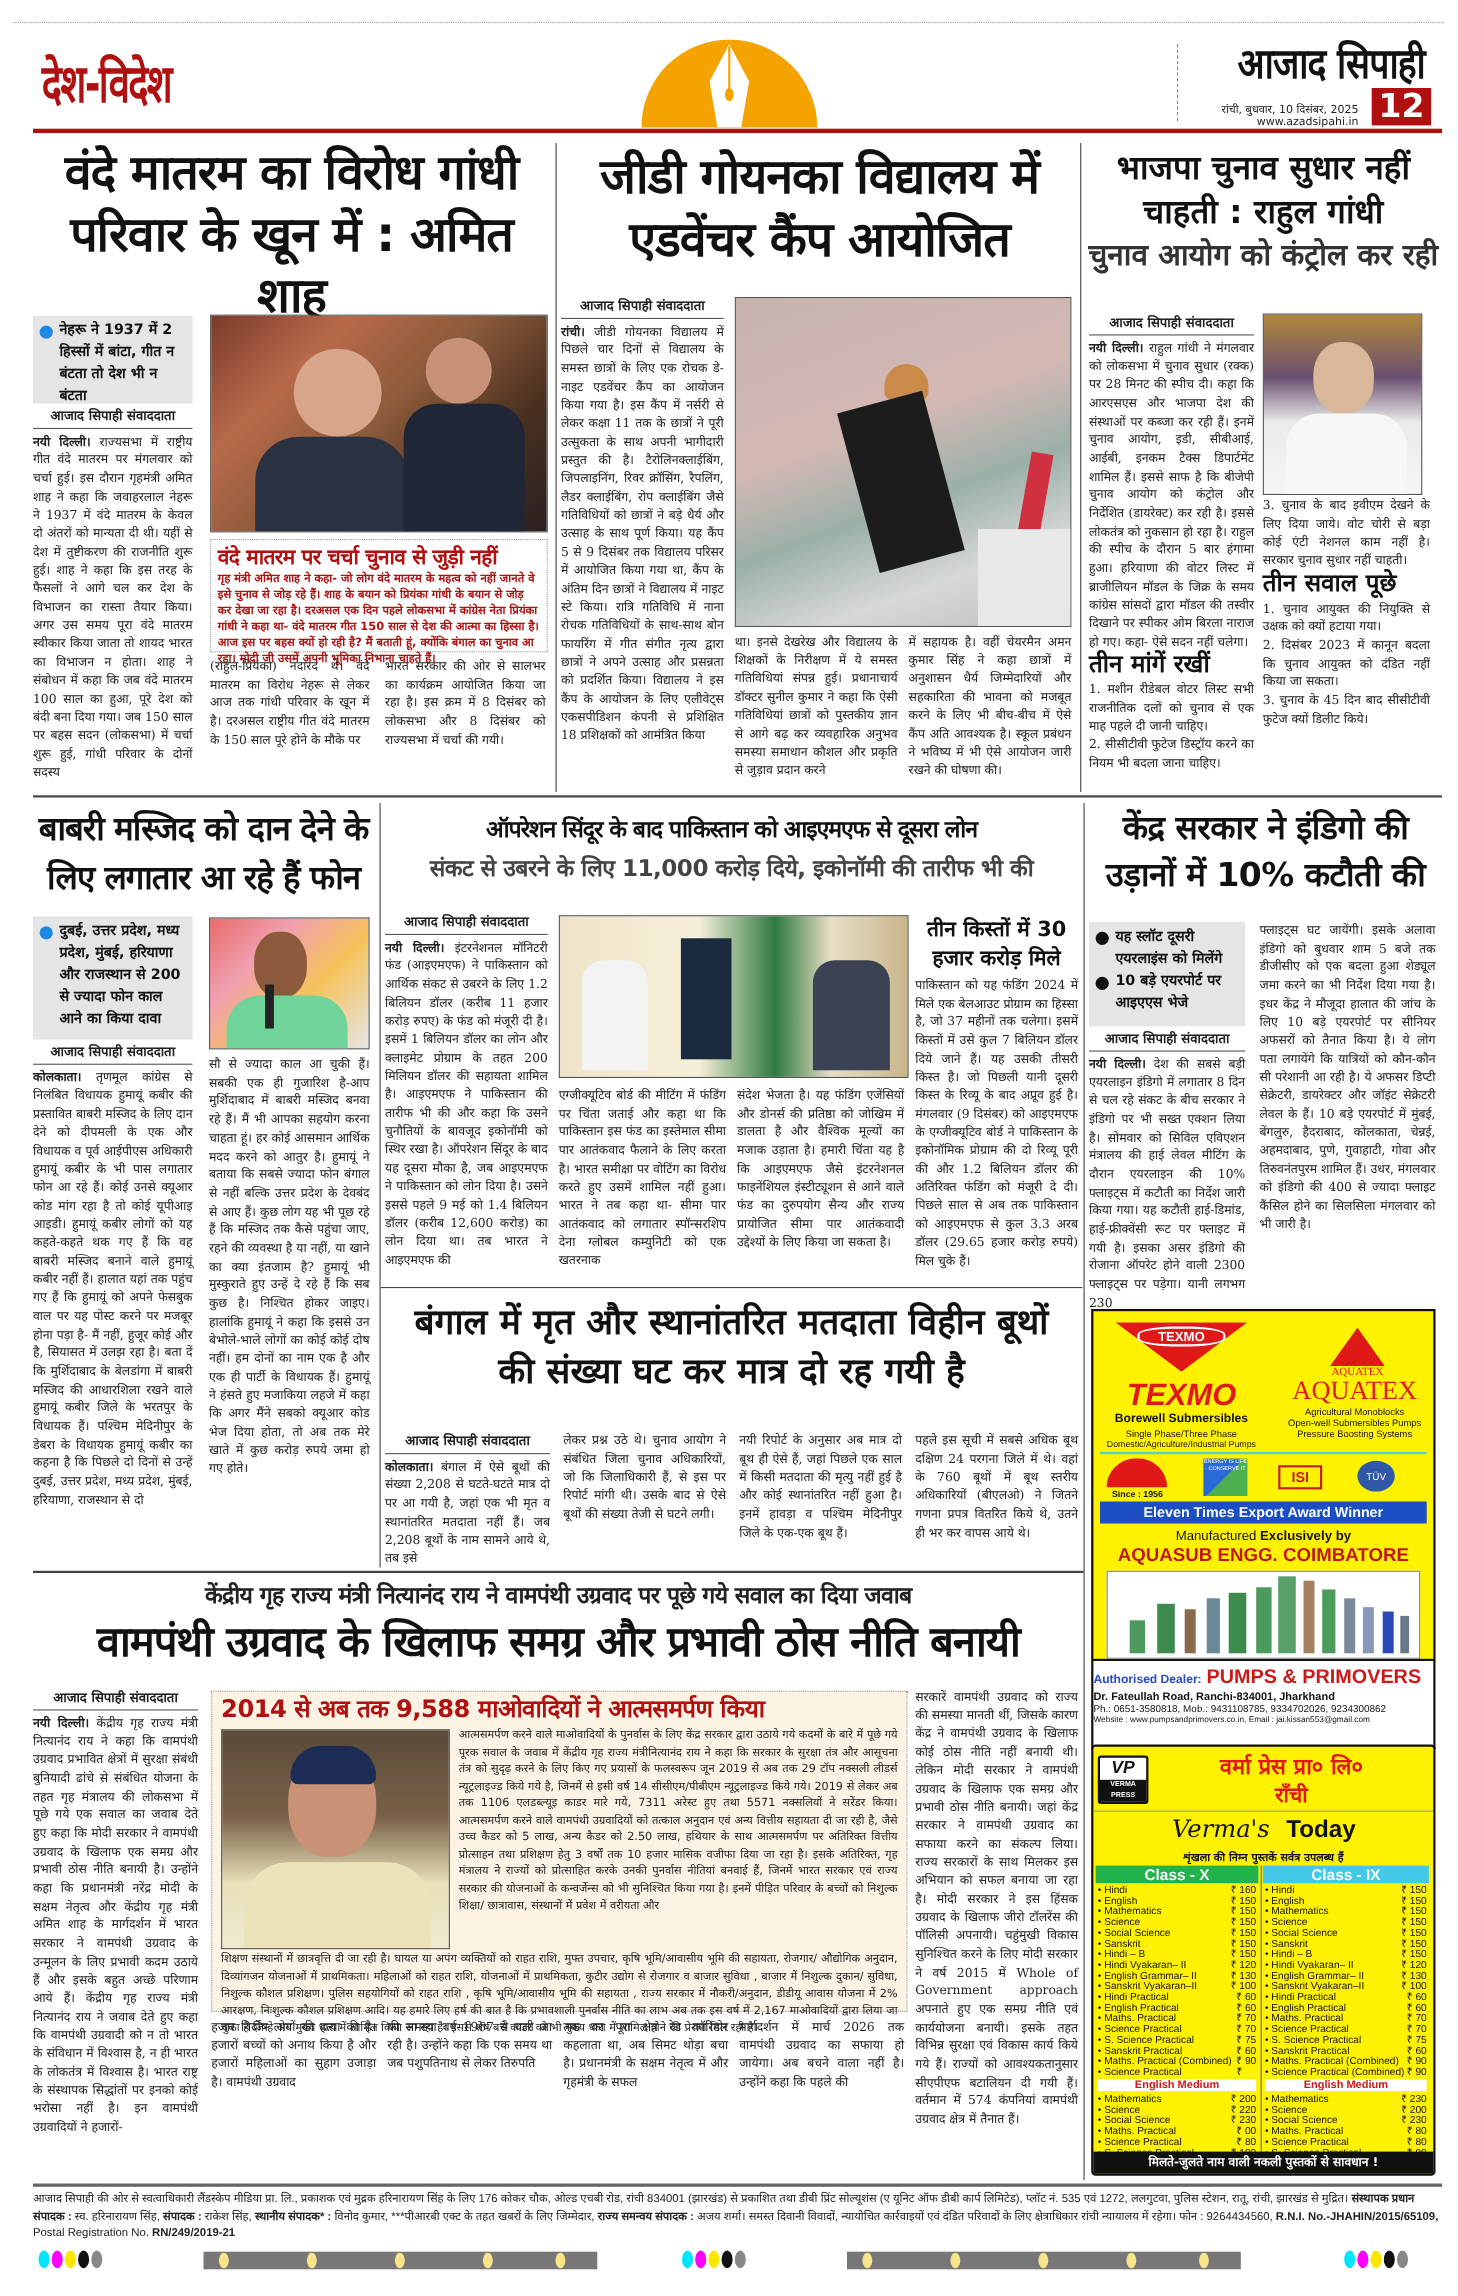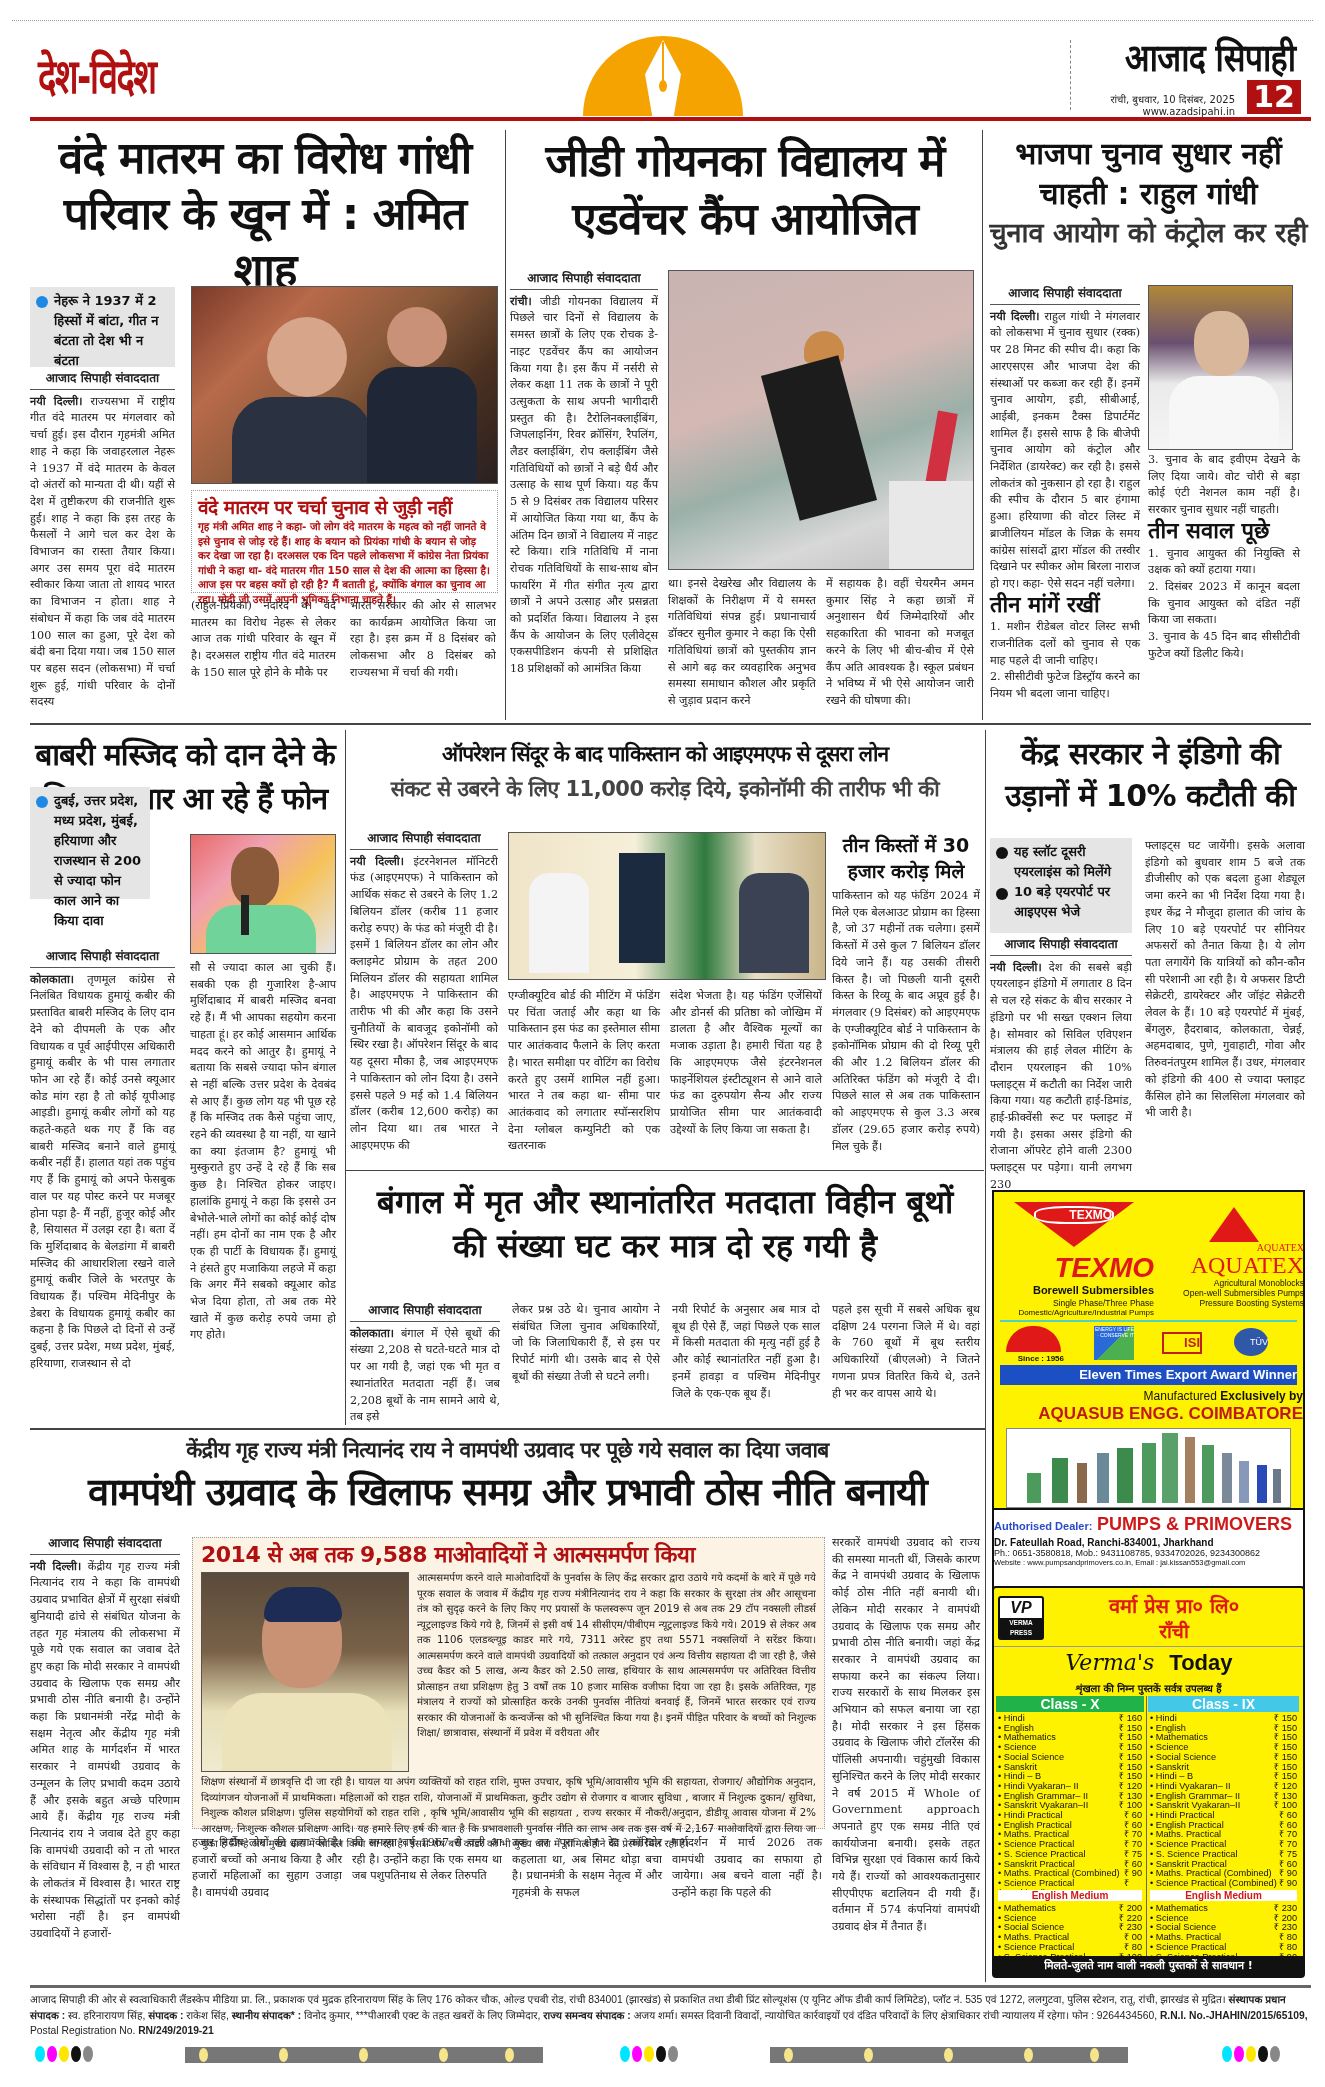--- a/index.html
+++ b/index.html
@@ -26,21 +26,21 @@
 .col b{font-family:"DejaVu Sans",sans-serif}
 .byline{font-family:"DejaVu Serif",serif;font-size:12px;font-weight:bold;text-align:center;border-bottom:1px solid #555;padding-bottom:2px;margin-bottom:4px}
 .highlight-box{position:absolute;background:#e5e5e5;font-family:"DejaVu Sans",sans-serif;font-weight:bold;font-size:14.5px;line-height:21px;padding:6px 8px 6px 30px}
 .bullet-blue{position:absolute;left:8px;width:12px;height:12px;border-radius:50%;background:#1e88e5}
 .bullet-black{position:absolute;left:8px;width:12px;height:12px;border-radius:50%;background:#111}
 .photo{position:absolute;overflow:hidden;border:1px solid #555}
 .subhd{font-family:"DejaVu Sans",sans-serif;font-weight:bold;font-size:22px;color:#111;margin:4px 0 6px}
 .caption-red{font-family:"DejaVu Sans",sans-serif;font-weight:bold;color:#b01010;font-size:19px;line-height:24px;letter-spacing:-.5px}
 .pullbox{position:absolute;background:#fdf3e4;border:1px dotted #999}
 .ad-texmo{position:absolute;left:992px;top:1190px;width:313px;height:320px;background:#fff200;border:2px solid #111}
-.ad-texmo .row{position:absolute;text-align:right}
+.ad-texmo .row{position:absolute;text-align:center}
 .ad-dealer{position:absolute;left:992px;top:1510px;width:313px;height:80px;background:#fff;border:2px solid #111;border-top:none;text-align:left}
 .ad-verma{position:absolute;left:992px;top:1586px;width:313px;height:392px;background:#fff200;border:2px solid #111;border-radius:4px}
 .bk-table{position:absolute;font-family:Liberation Sans, sans-serif;font-size:9.2px;line-height:9.7px;color:#111}
 .bk-table .r{display:flex;justify-content:space-between}
 .footer{position:absolute;left:30px;right:14px;top:1985px;font-family:"Liberation Sans",sans-serif;font-size:10.3px;line-height:15.5px;color:#222;border-top:3px solid #666;padding-top:4px}
 .reg{position:absolute;top:2046px;height:18px}
 .dot{display:inline-block;width:10px;height:16px;border-radius:50%;margin-right:2px}
 .bar{position:absolute;top:2047px;height:16px;background:#777}
 .bar i{position:absolute;top:1px;width:9px;height:14px;border-radius:50%;background:#f8e58a}
 </style>
@@ -140,21 +140,21 @@
   <div>1. चुनाव आयुक्त की नियुक्ति से उक्षक को क्यों हटाया गया।</div>
   <div>2. दिसंबर 2023 में कानून बदला कि चुनाव आयुक्त को दंडित नहीं किया जा सकता।</div>
   <div>3. चुनाव के 45 दिन बाद सीसीटीवी फुटेज क्यों डिलीट किये।</div>
 </div>
 
 <div class="hline" style="left:30px;top:723px;width:1281px"></div>
 
 <div class="abs" style="left:30px;top:733px;width:310px">
   <h1 style="font-size:30px;line-height:44px;letter-spacing:-1px">बाबरी मस्जिद को दान देने के लिए लगातार आ रहे हैं फोन</h1>
 </div>
-<div class="highlight-box" style="left:30px;top:787px;width:120px;height:112px;font-size:13px;line-height:20px;padding:4px 4px 19px 24px">
+<div class="highlight-box" style="left:30px;top:833px;width:145px;height:112px;font-size:13px;line-height:20px;padding:4px 4px 19px 24px">
   <span class="bullet-blue" style="top:9px;left:6px"></span>
   <span>दुबई, उत्तर प्रदेश, मध्य प्रदेश, मुंबई, हरियाणा और राजस्थान से 200 से ज्यादा फोन काल आने का किया दावा</span>
 </div>
 <div class="col" style="left:30px;top:948px;width:145px;height:475px">
   <div class="byline">आजाद सिपाही संवाददाता</div>
   <b>कोलकाता।</b>
   <span>तृणमूल कांग्रेस से निलंबित विधायक हुमायूं कबीर की प्रस्तावित बाबरी मस्जिद के लिए दान देने को दीपमली के एक और विधायक व पूर्व आईपीएस अधिकारी हुमायूं कबीर के भी पास लगातार फोन आ रहे हैं। कोई उनसे क्यूआर कोड मांग रहा है तो कोई यूपीआइ आइडी। हुमायूं कबीर लोगों को यह कहते-कहते थक गए हैं कि वह बाबरी मस्जिद बनाने वाले हुमायूं कबीर नहीं हैं। हालात यहां तक पहुंच गए हैं कि हुमायूं को अपने फेसबुक वाल पर यह पोस्ट करने पर मजबूर होना पड़ा है- मैं नहीं, हुजूर कोई और है, सियासत में उलझ रहा है। बता दें कि मुर्शिदाबाद के बेलडांगा में बाबरी मस्जिद की आधारशिला रखने वाले हुमायूं कबीर जिले के भरतपुर के विधायक हैं। पश्चिम मेदिनीपुर के डेबरा के विधायक हुमायूं कबीर का कहना है कि पिछले दो दिनों से उन्हें दुबई, उत्तर प्रदेश, मध्य प्रदेश, मुंबई, हरियाणा, राजस्थान से दो</span>
 </div>
 <div class="photo" style="left:190px;top:834px;width:146px;height:120px;background:linear-gradient(135deg,#e86a6a 0%,#f0a0b0 30%,#f6c25a 60%,#e5e5e5 100%)">
   <div style="position:absolute;left:40px;top:12px;width:48px;height:60px;border-radius:45%;background:#8a5a3a"></div>

